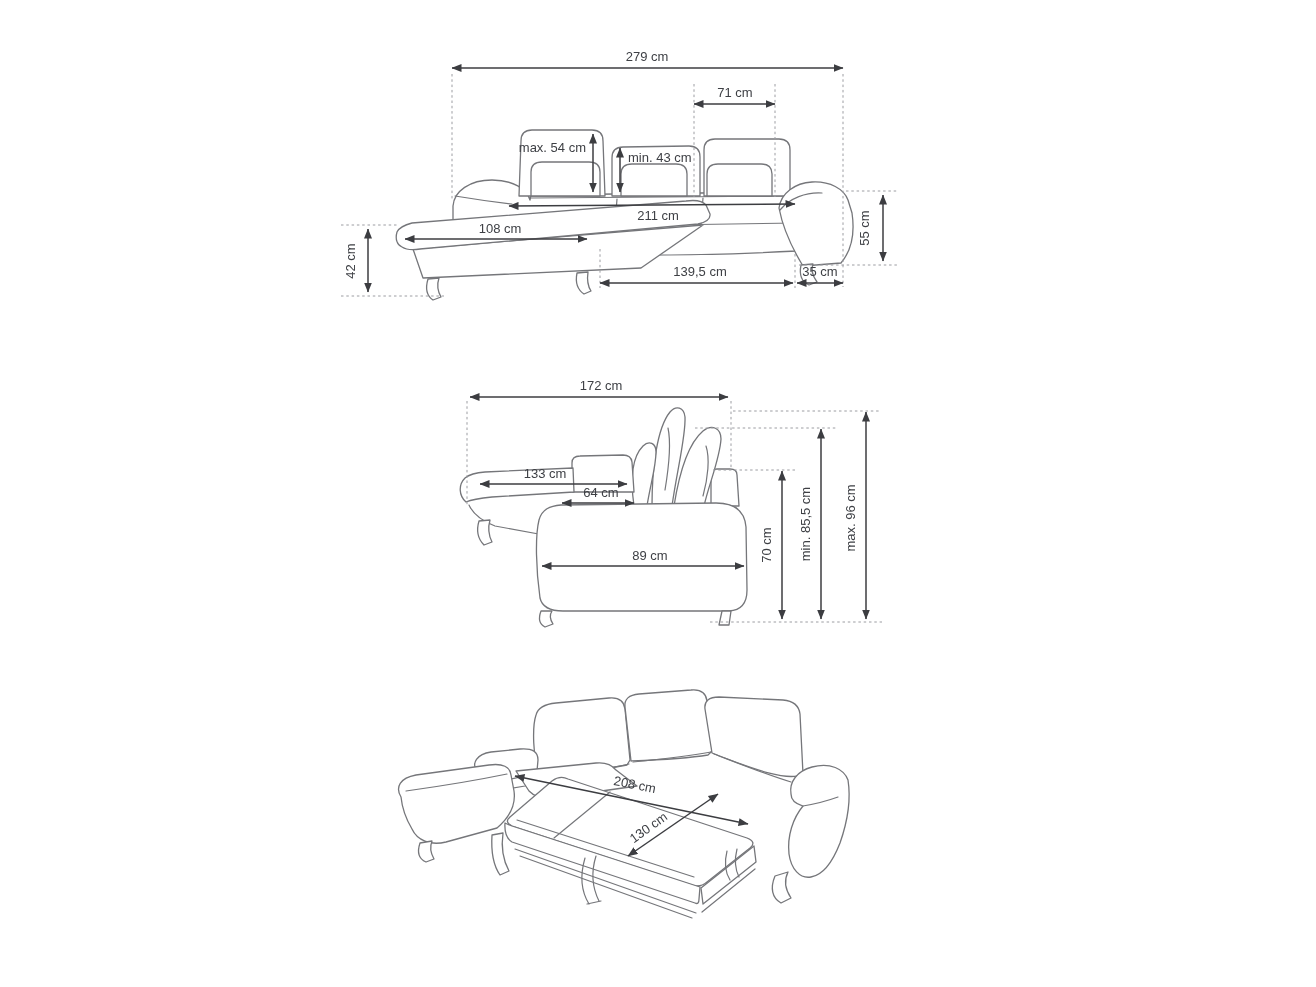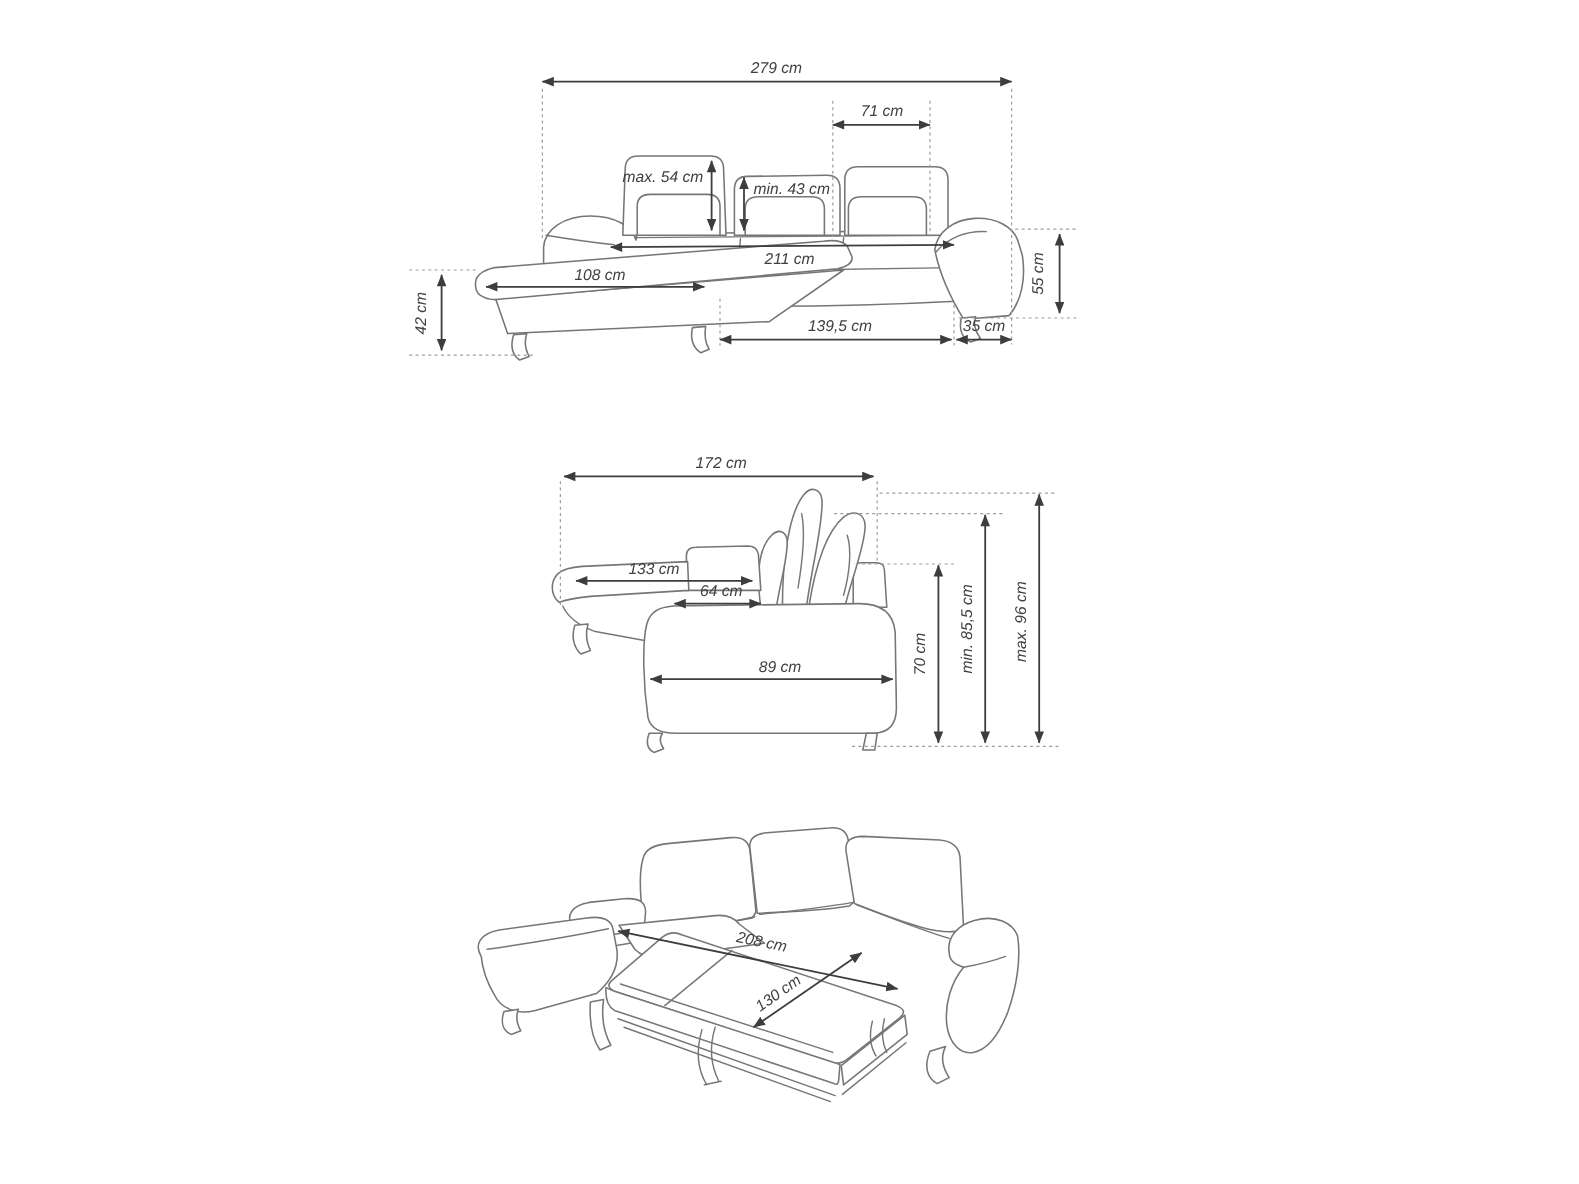--- a/index.html
+++ b/index.html
@@ -3,21 +3,20 @@
 <meta charset="utf-8">
 <style>
   html, body { margin: 0; padding: 0; background: #ffffff; }
   .canvas {
     position: relative;
     width: 1316px;
     height: 961px;
     background: #ffffff;
     overflow: hidden;
     font-family: "Liberation Sans", sans-serif;
-    font-style: italic;
   }
   svg { position: absolute; left: 0; top: 0; }
   .sofa      { fill: #ffffff; stroke: #75767a; stroke-width: 1.3; stroke-linejoin: round; stroke-linecap: round; }
   .sofa-line { fill: none;    stroke: #75767a; stroke-width: 1.2; stroke-linejoin: round; stroke-linecap: round; }
   .dim { stroke: #3c3d41; stroke-width: 1.5; fill: none; }
   .ext { stroke: #9c9da2; stroke-width: 1;   fill: none; stroke-dasharray: 2.5 2.8; }
   .lbl { font-family: "Liberation Sans", sans-serif; font-size: 13px; fill: #3e4045; }
   .mid { text-anchor: middle; }
   .end { text-anchor: end; }
 </style>

